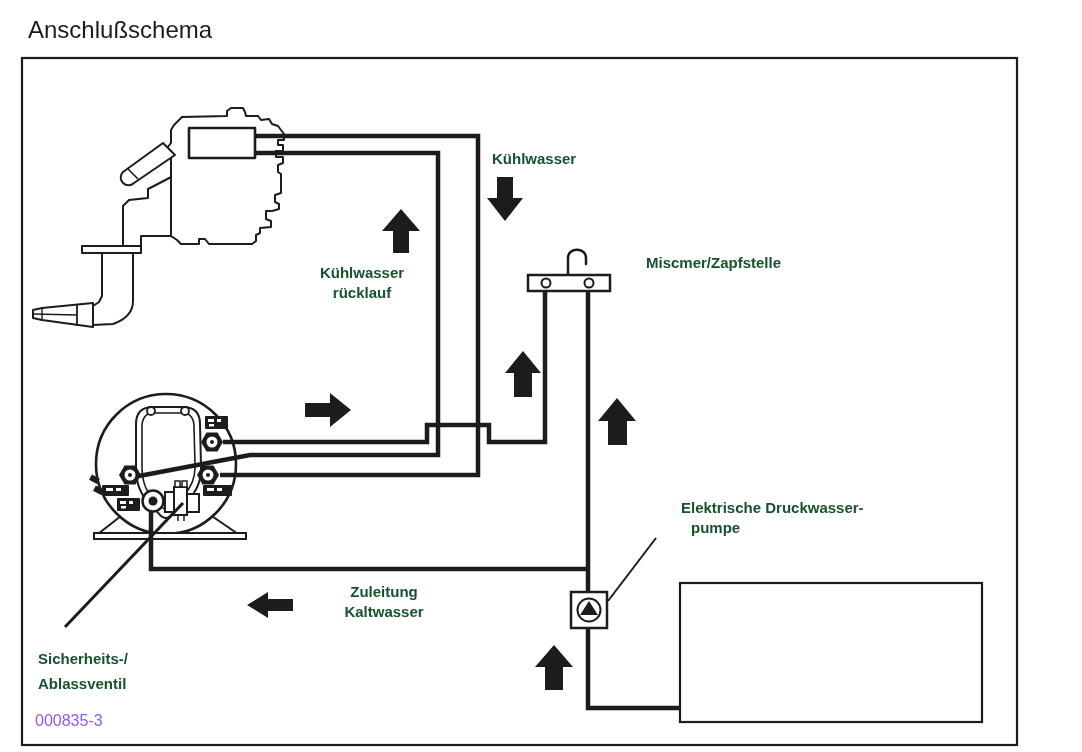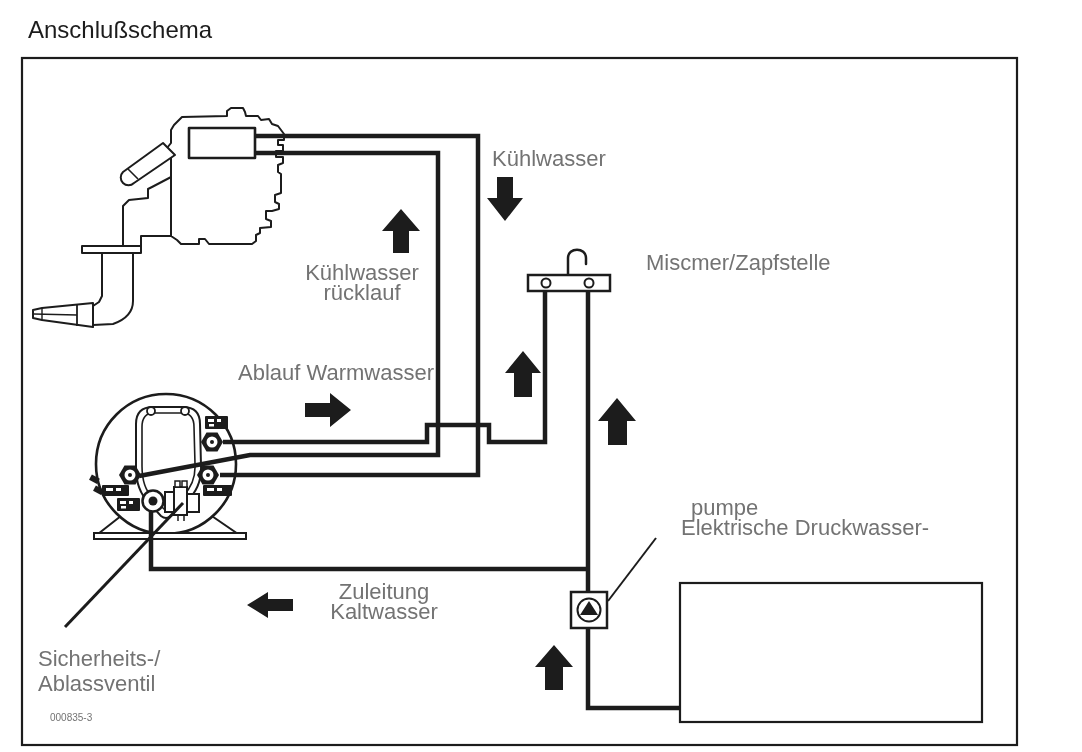--- a/index.html
+++ b/index.html
@@ -1,22 +1,22 @@
 <!DOCTYPE html>
 <html><head>
 <meta charset="utf-8">
 <style>
   html,body{margin:0;padding:0;background:#ffffff;}
   #page{position:relative;width:1082px;height:752px;background:#ffffff;
         font-family:"Liberation Sans","DejaVu Sans",sans-serif;color:#1c1c1c;overflow:hidden;}
   #art{position:absolute;left:0;top:0;}
-  .lbl{position:absolute;white-space:nowrap;font-size:22px;line-height:20px;color:#737373;}
+  .lbl{position:absolute;white-space:nowrap;font-size:15px;line-height:20px;color:#14532d;font-weight:bold;}
   .title{position:absolute;left:28px;top:16px;font-size:24px;color:#1c1c1c;}
   .center{text-align:center;white-space:normal;}
-  .code{position:absolute;left:50px;top:712px;font-size:10px;color:#737373;}
+  .code{position:absolute;left:35px;top:712px;font-size:16px;color:#8b5cf6;}
 </style>
 </head>
 <body>
 
 <div id="page">
 
   <svg id="art" width="1082" height="752" viewBox="0 0 1082 752">
 
     <rect x="22" y="58" width="995" height="687" fill="none" stroke="#1c1c1c" stroke-width="2.2"></rect>
 
@@ -144,27 +144,26 @@
 
   <div class="title">Anschlußschema</div>
 
   <div class="lbl" style="left:492px;top:149px;">Kühlwasser</div>
 
   <div class="lbl center" style="left:298px;top:263px;width:128px;">
     <div>Kühlwasser</div>
     <div>rücklauf</div>
   </div>
 
-  <div class="lbl" style="left:238px;top:363px;">Ablauf Warmwasser</div>
 
   <div class="lbl" style="left:646px;top:253px;">Miscmer/Zapfstelle</div>
 
   <div class="lbl" style="left:681px;top:498px;">
+    <div>Elektrische Druckwasser-</div>
     <div style="margin-left:10px;">pumpe</div>
-    <div>Elektrische Druckwasser-</div>
   </div>
 
 
   <div class="lbl" style="left:38px;top:646px;line-height:25px;">
     <div>Sicherheits-/</div>
     <div>Ablassventil</div>
   </div>
 
   <div class="lbl center" style="left:328px;top:582px;width:112px;">
     <div>Zuleitung</div>

